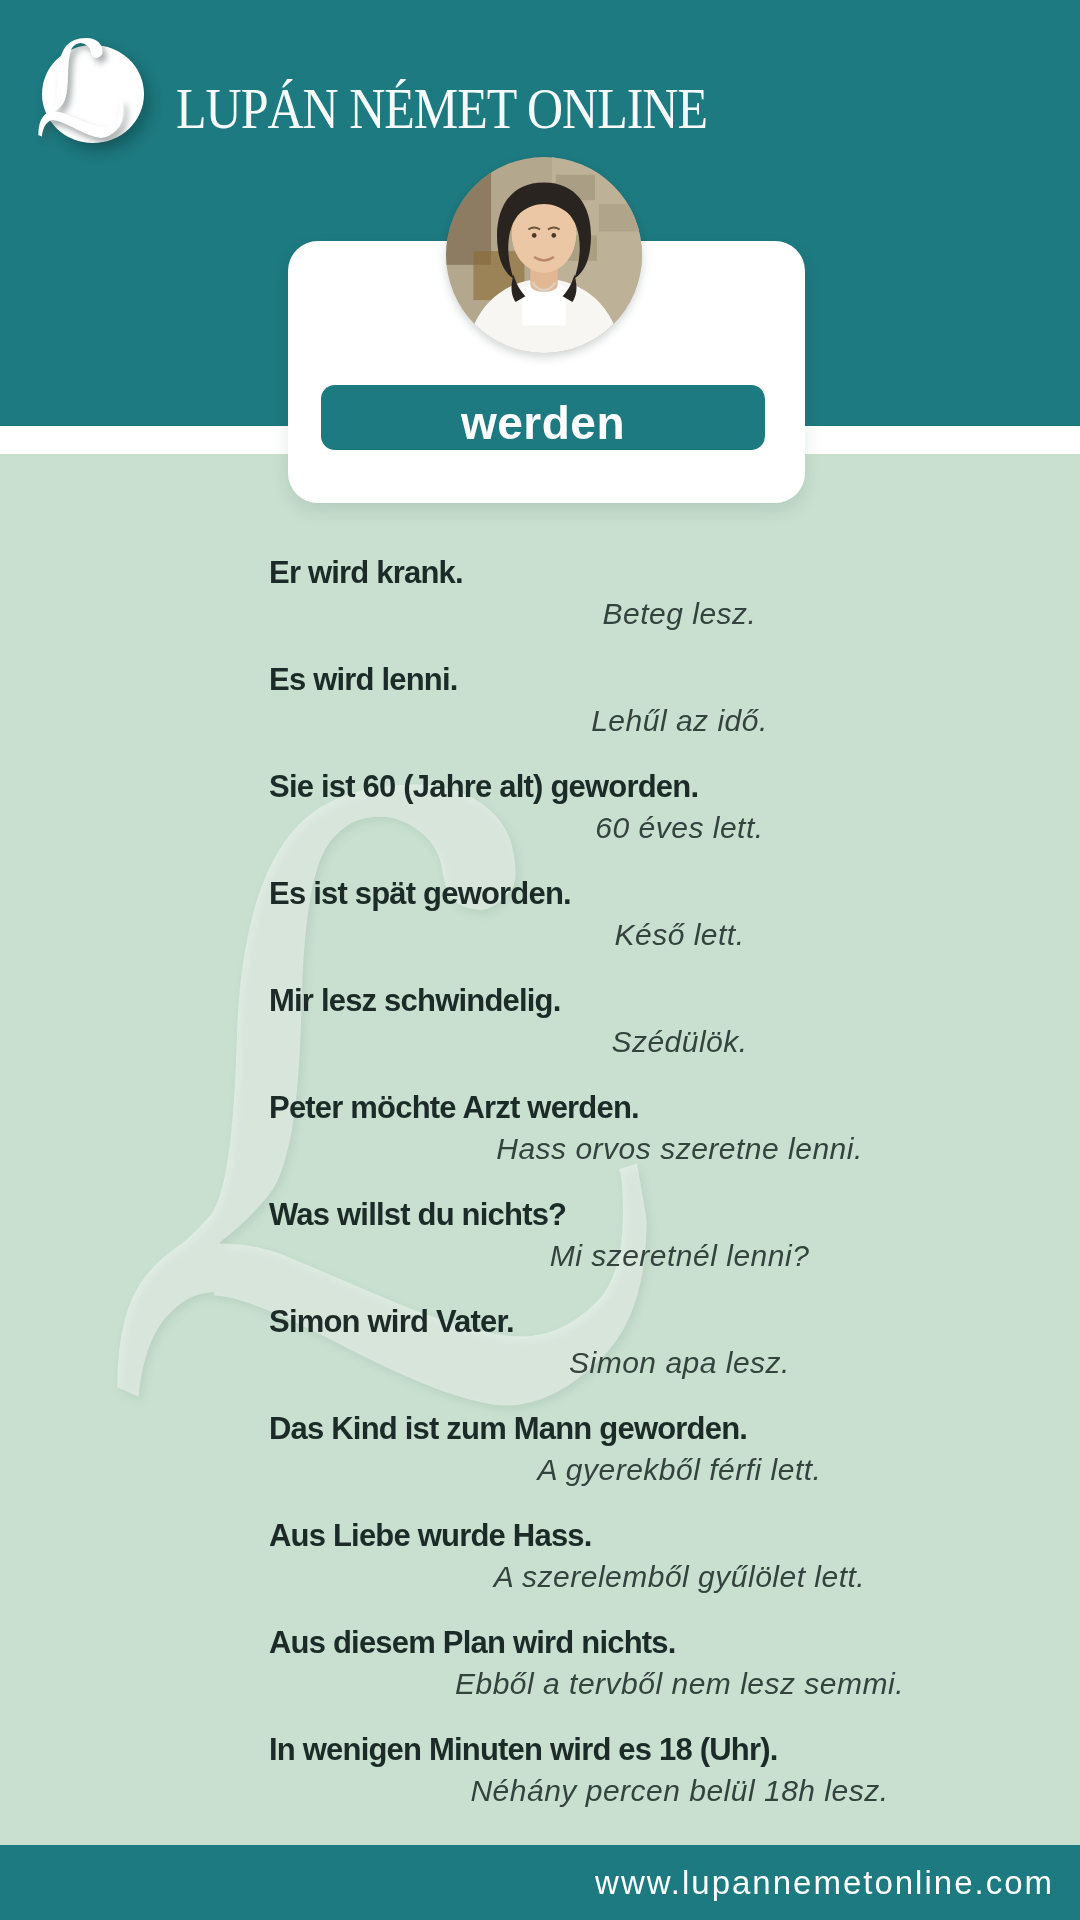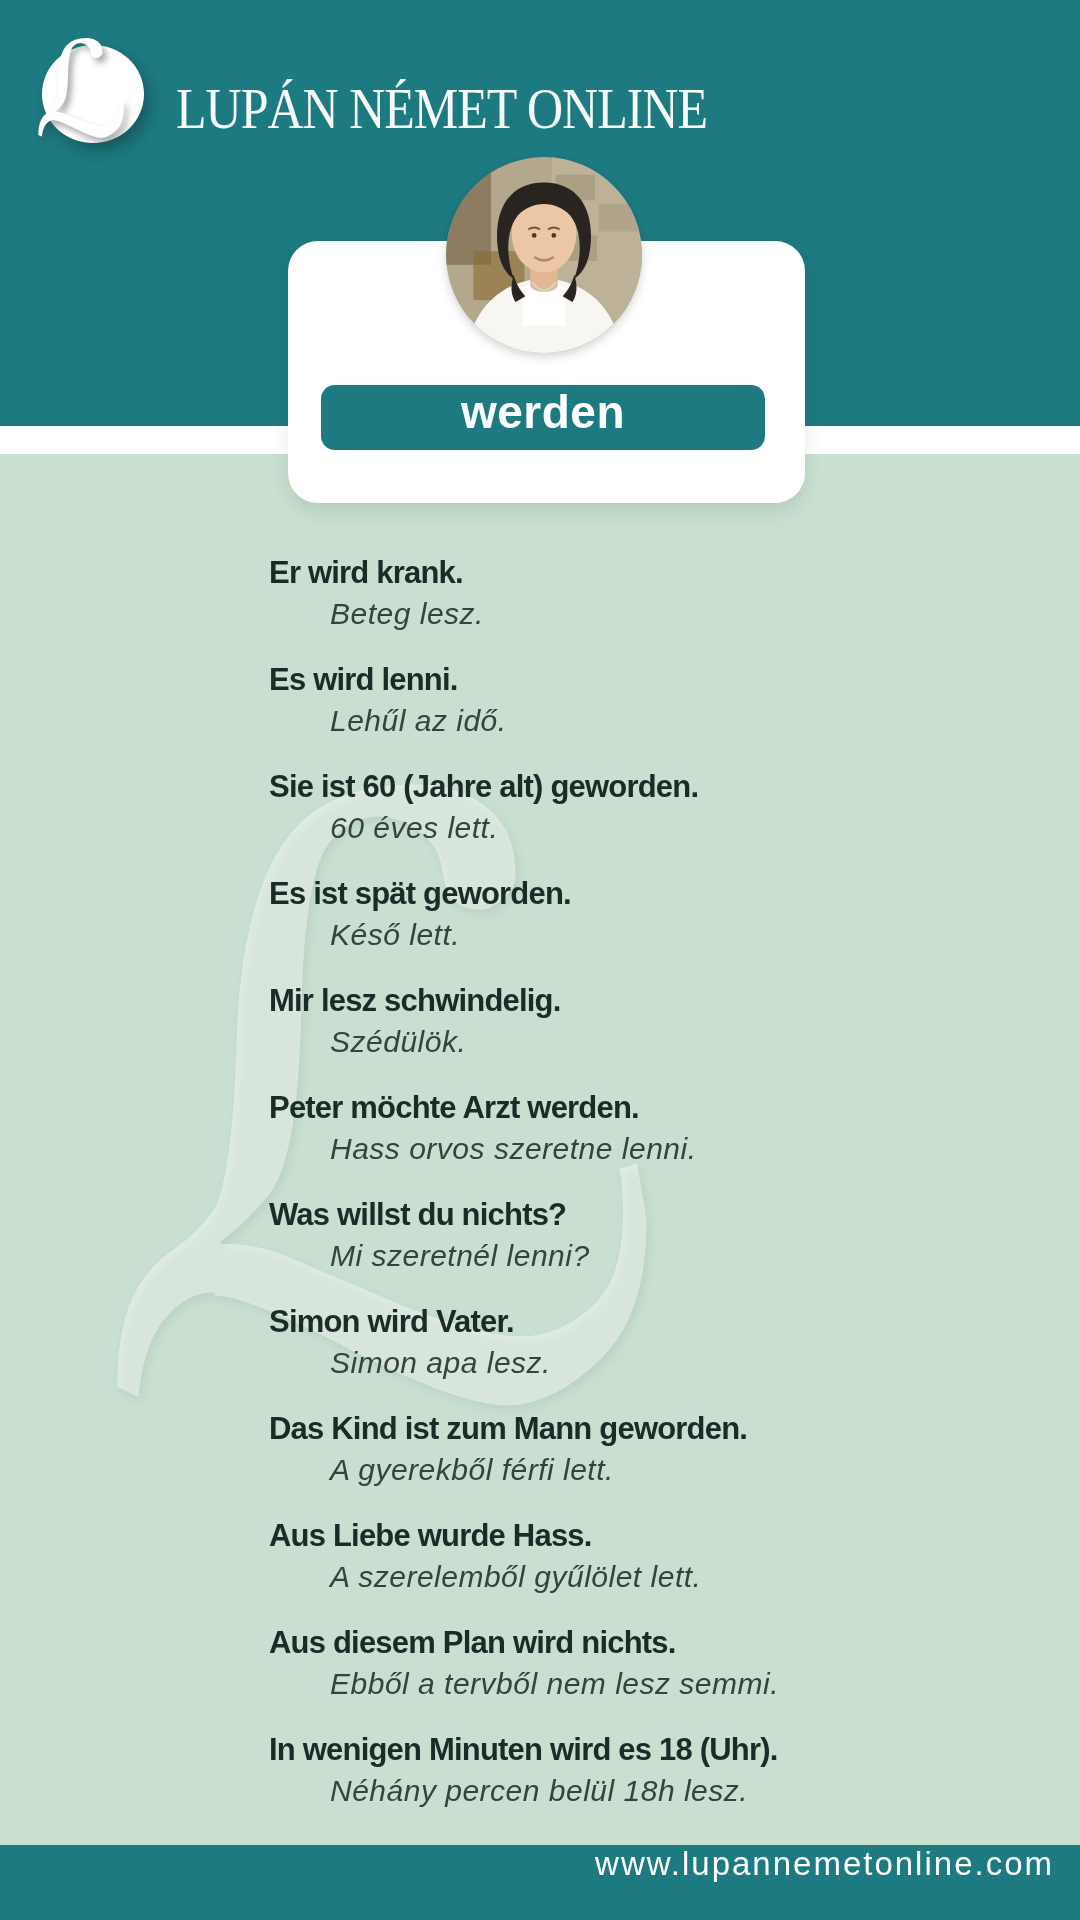--- a/index.html
+++ b/index.html
@@ -35,21 +35,21 @@
     position:absolute;left:288px;top:241px;width:517px;height:262px;
     background:#ffffff;border-radius:30px;box-shadow:0 8px 18px rgba(0,40,40,.10);
   }
   .portrait{
     position:absolute;left:446px;top:157px;width:196px;height:196px;border-radius:50%;
     overflow:hidden;box-shadow:0 4px 10px rgba(0,30,30,.18);
   }
   .portrait svg{display:block;width:100%;height:100%;}
   .verb-pill{
     position:absolute;left:321px;top:385px;width:444px;height:65px;border-radius:14px;
-    background:#1d7a80;display:flex;align-items:flex-start;justify-content:center;
+    background:#1d7a80;display:flex;align-items:flex-end;justify-content:center;
   }
   .verb-pill span{
     color:#ffffff;font-weight:bold;font-size:46px;letter-spacing:.5px;
   }
 
   
   .watermark{
     position:absolute;left:90px;top:620px;width:760px;
     font-family:"DejaVu Sans",sans-serif;font-size:820px;line-height:980px;
     color:rgba(255,255,255,.42);pointer-events:none;
@@ -58,27 +58,27 @@
 
   
   .sentences{position:absolute;left:269px;top:554px;width:760px;}
   .pair{margin-bottom:29px;}
   .de{
     font-weight:bold;font-size:31px;line-height:37px;letter-spacing:-.8px;
     color:#1c2b28;white-space:nowrap;
   }
   .hu{
     font-style:italic;font-size:30px;line-height:37px;letter-spacing:.5px;
-    margin-top:4px;padding-left:61px;color:#35433f;white-space:nowrap;
+    margin-top:4px;padding-left:61px;color:#35433f;white-space:nowrap;text-align:center;
   }
 
   
   .footer-band{
     position:absolute;left:0;top:1845px;width:1080px;height:75px;background:#1d7a80;
-    display:flex;justify-content:flex-end;padding-right:26px;box-sizing:border-box;
+    display:flex;align-items:center;justify-content:flex-end;padding-right:26px;box-sizing:border-box;
   }
   .footer-url{
     color:#ffffff;font-size:33px;font-weight:400;letter-spacing:2px;cursor:pointer;
   }
 </style>
 </head>
 <body>
 
 <div class="canvas">
 

